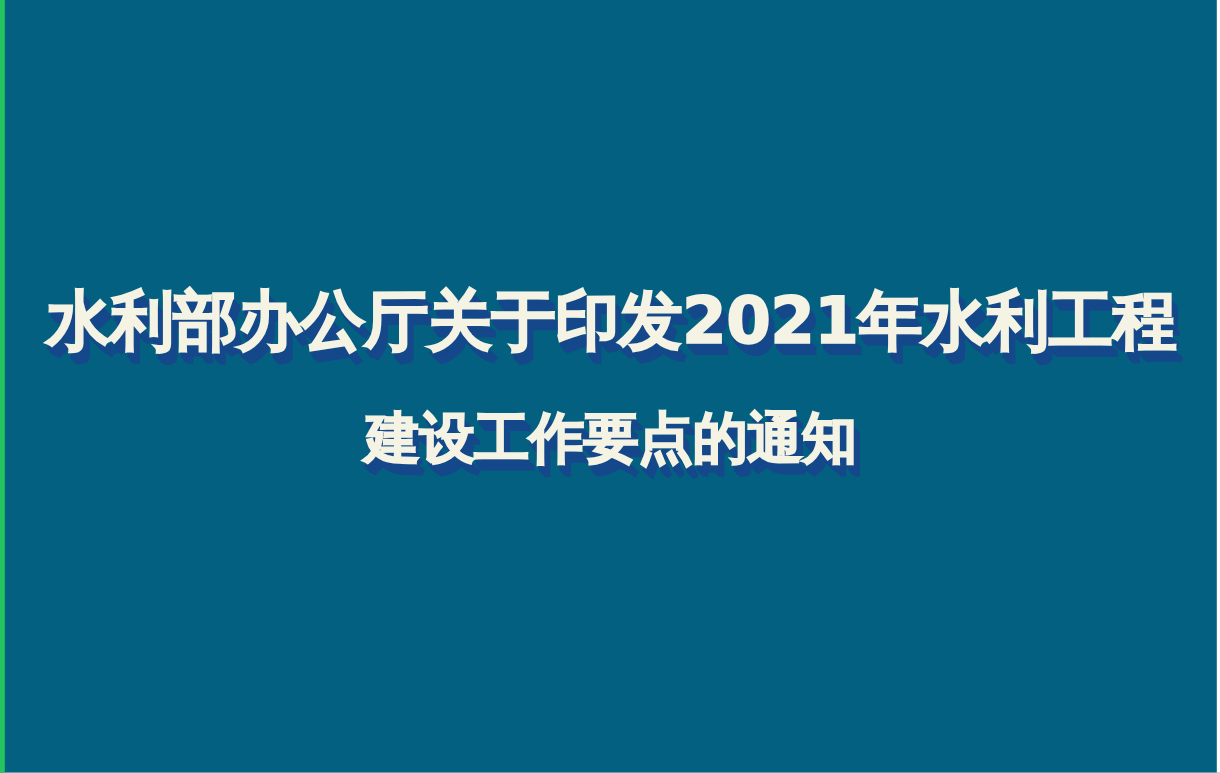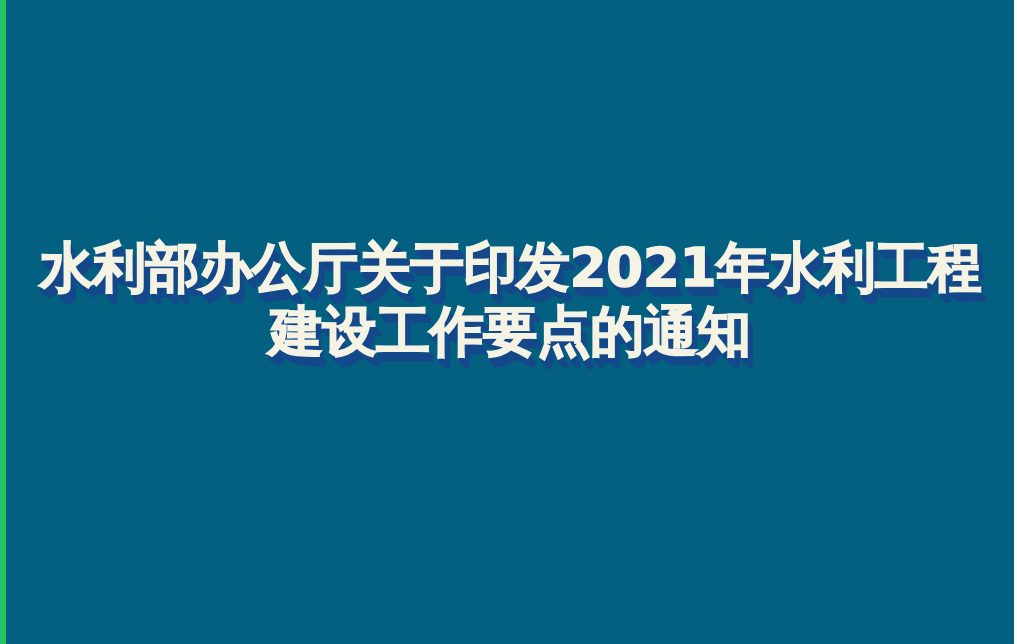--- a/index.html
+++ b/index.html
@@ -16,21 +16,21 @@
     font-family: "DejaVu Sans", "Liberation Sans", sans-serif;
   }
 
   
   .banner {
     position: relative;
     box-sizing: border-box;
     width: 1017px;
     height: 644px;
     background: #046080;
-    border-left: 6px solid #22c55e;
+    border-left: 4px solid #22c55e;
     border-right: 3px solid #ffffff;
     display: flex;
     flex-direction: column;
     align-items: center;
     justify-content: center;
     overflow: hidden;
   }
 
   
   .title-block {
@@ -68,22 +68,23 @@
 
   .title-line-1 {
     font-size: 54px;
     line-height: 64px;
     letter-spacing: -0.5px;
     transform: scaleX(0.99);
     transform-origin: center;
   }
 
   .title-line-2 {
-    font-size: 54px;
+    font-size: 46px;
     line-height: 64px;
+    margin-top: 33px;
     letter-spacing: -0.5px;
   }
 </style>
 </head>
 <body>
 
 <div class="banner">
 
   <div class="title-block">
 

